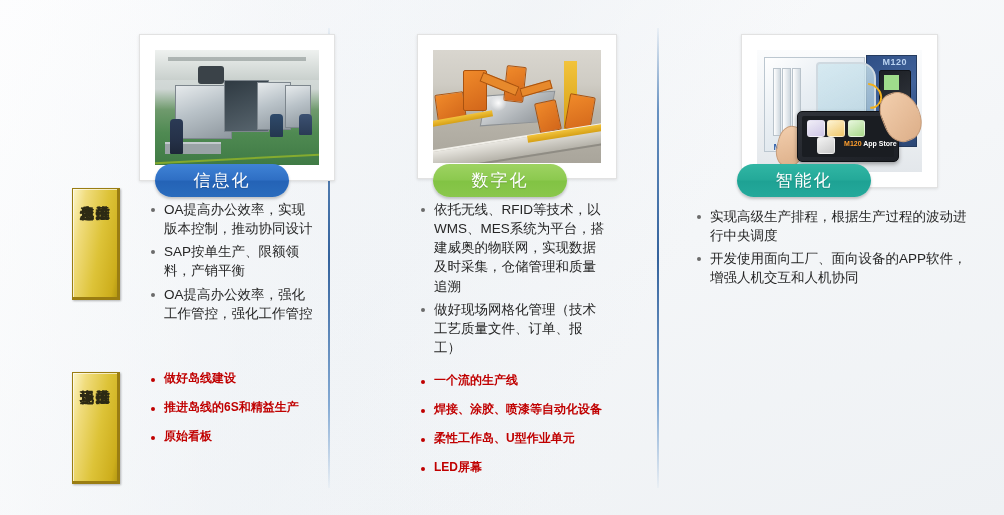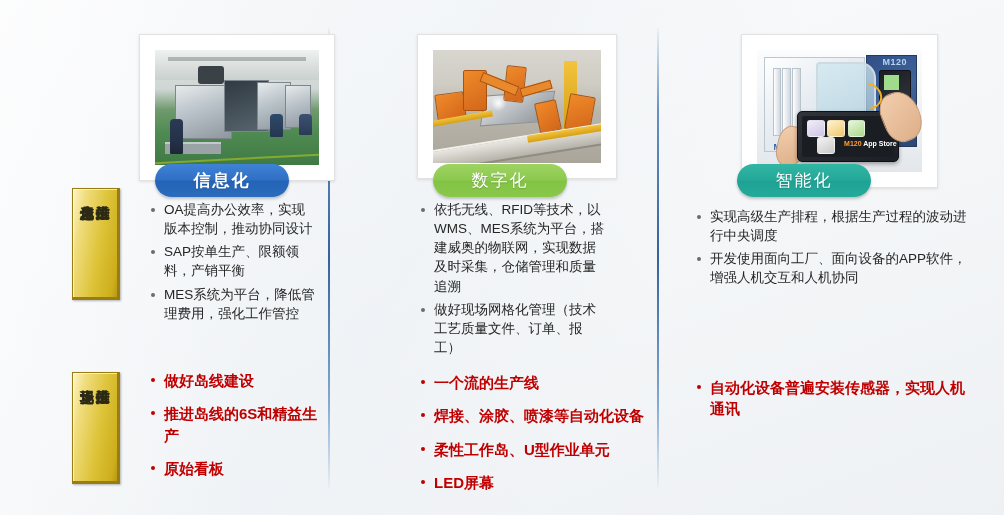--- a/index.html
+++ b/index.html
@@ -249,21 +249,21 @@
     display: flex;
     align-items: center;
     justify-content: center;
     color: #ffffff;
     font-size: 17px;
     font-weight: 400;
     letter-spacing: 2px;
     box-shadow: 0 2px 3px rgba(0,0,0,0.22);
     text-shadow: 0 1px 1px rgba(0,0,0,0.18);
   }
-  .pill.pa { left: 155px; width: 134px; background: linear-gradient(to bottom, #3f83d6 0%, #2f6fc4 48%, #2463b6 52%, #2a6cbd 100%); font-weight: bold; }
+  .pill.pa { left: 155px; width: 134px; background: linear-gradient(to bottom, #3f83d6 0%, #2f6fc4 48%, #2463b6 52%, #2a6cbd 100%); }
   .pill.pb { left: 433px; width: 134px; background: linear-gradient(to bottom, #9ed362 0%, #8cc94f 48%, #82c344 52%, #8ac74c 100%); }
   .pill.pc { left: 737px; width: 134px; background: linear-gradient(to bottom, #31b6a4 0%, #24a999 48%, #1ea294 52%, #24a99b 100%); }
 
   
   .bullets {
     position: absolute;
     list-style: none;
     margin: 0;
     padding: 0;
   }
@@ -276,21 +276,21 @@
     content: "";
     position: absolute;
     left: 3px;
     top: 8px;
     width: 4px;
     height: 4px;
     border-radius: 50%;
   }
   .bullets.dark li { color: #262626; font-size: 13.5px; line-height: 1.42; }
   .bullets.dark li:before { background: #6b6b6b; }
-  .bullets.red li { color: #c00000; font-size: 15px; line-height: 1.42; font-weight: 700; }
+  .bullets.red li { color: #c00000; font-size: 12px; line-height: 1.42; font-weight: 700; }
   .bullets.red li:before { background: #c00000; }
   .bullets.red li { margin-bottom: 12px; }
 
   .b1-top { left: 148px; top: 200px;  width: 170px; }
   .b2-top { left: 418px; top: 200px;  width: 190px; }
   .b3-top { left: 694px; top: 207px;  width: 280px; }
 
   .b1-bot { left: 148px; top: 370px;  width: 180px; }
   .b2-bot { left: 418px; top: 372px;  width: 235px; }
   .b3-bot { left: 694px; top: 377px;  width: 285px; }
@@ -385,21 +385,21 @@
   <div class="pill pb">
     <span>数字化</span>
   </div>
   <div class="pill pc">
     <span>智能化</span>
   </div>
 
   <ul class="bullets dark b1-top">
     <li>OA提高办公效率，实现版本控制，推动协同设计</li>
     <li>SAP按单生产、限额领料，产销平衡</li>
-    <li>MES系统为平台，降低管理费用，强化工作管控</li>
+    <li>OA提高办公效率，强化工作管控，强化工作管控</li>
   </ul>
   <ul class="bullets red b1-bot">
     <li>做好岛线建设</li>
     <li>推进岛线的6S和精益生产</li>
     <li>原始看板</li>
   </ul>
 
   <ul class="bullets dark b2-top">
     <li>依托无线、RFID等技术，以WMS、MES系统为平台，搭建威奥的物联网，实现数据及时采集，仓储管理和质量追溯</li>
     <li>做好现场网格化管理（技术工艺质量文件、订单、报工）</li>
@@ -409,16 +409,15 @@
     <li>焊接、涂胶、喷漆等自动化设备</li>
     <li>柔性工作岛、U型作业单元</li>
     <li>LED屏幕</li>
   </ul>
 
   <ul class="bullets dark b3-top">
     <li>实现高级生产排程，根据生产过程的波动进行中央调度</li>
     <li>开发使用面向工厂、面向设备的APP软件，增强人机交互和人机协同</li>
   </ul>
   <ul class="bullets red b3-bot">
-    <li>自动化设备普遍安装传感器，实现人机通讯</li>
   </ul>
 
 </div>
 
 </body></html>

